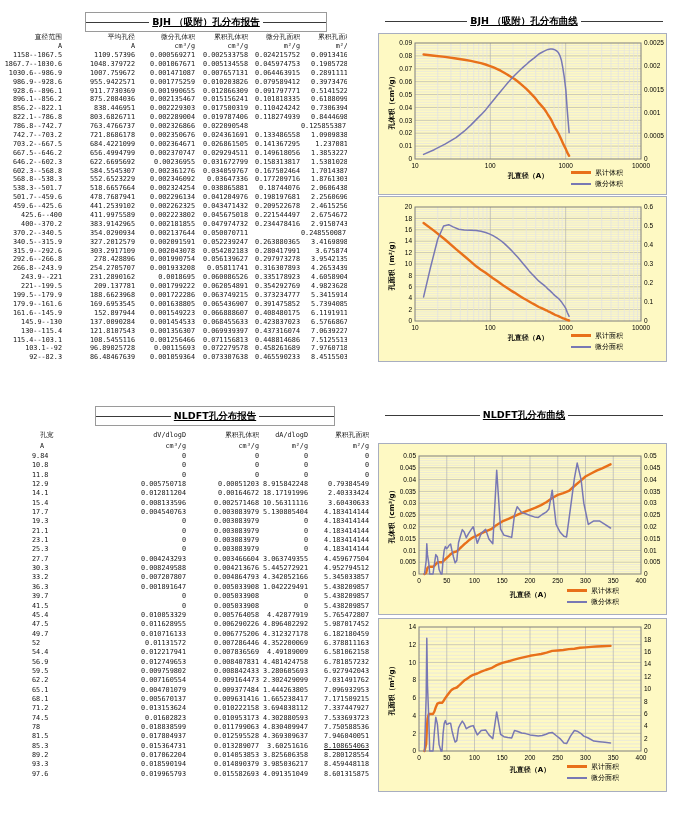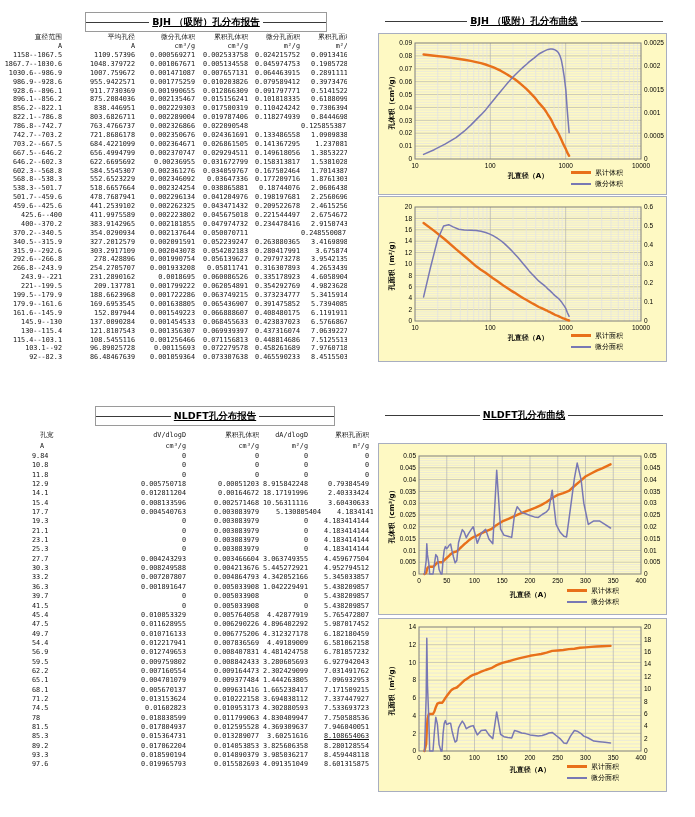--- a/index.html
+++ b/index.html
@@ -661,21 +661,21 @@
         <div class="tcell left" style="width: 60px;">15.4</div>
         <div class="tcell" style="width: 100px;">0.008133596</div>
         <div class="tcell" style="width: 73px;">0.002571468</div>
         <div class="tcell" style="width: 49px;">10.56311116</div>
         <div class="tcell" style="width: 61px;">3.60430633</div>
       </div>
       <div class="trow body">
         <div class="tcell left" style="width: 60px;">17.7</div>
         <div class="tcell" style="width: 100px;">0.004540763</div>
         <div class="tcell" style="width: 73px;">0.003083979</div>
-        <div class="tcell" style="width: 62px;">5.130805404</div>
+        <div class="tcell" style="width: 49px;">5.130805404</div>
         <div class="tcell" style="width: 61px;">4.183414144</div>
       </div>
       <div class="trow body">
         <div class="tcell left" style="width: 60px;">19.3</div>
         <div class="tcell" style="width: 100px;">0</div>
         <div class="tcell" style="width: 73px;">0.003083979</div>
         <div class="tcell" style="width: 49px;">0</div>
         <div class="tcell" style="width: 61px;">4.183414144</div>
       </div>
       <div class="trow body">
@@ -754,20 +754,27 @@
         <div class="tcell" style="width: 73px;">0.006290226</div>
         <div class="tcell" style="width: 49px;">4.896402292</div>
         <div class="tcell" style="width: 61px;">5.987017452</div>
       </div>
       <div class="trow body">
         <div class="tcell left" style="width: 60px;">49.7</div>
         <div class="tcell" style="width: 100px;">0.010716133</div>
         <div class="tcell" style="width: 73px;">0.006775206</div>
         <div class="tcell" style="width: 49px;">4.312327178</div>
         <div class="tcell" style="width: 61px;">6.182180459</div>
+      </div>
+      <div class="trow body">
+        <div class="tcell left" style="width: 60px;">52</div>
+        <div class="tcell" style="width: 100px;">0.01131572</div>
+        <div class="tcell" style="width: 73px;">0.007286446</div>
+        <div class="tcell" style="width: 49px;">4.352200069</div>
+        <div class="tcell" style="width: 61px;">6.378811163</div>
       </div>
       <div class="trow body">
         <div class="tcell left" style="width: 60px;">54.4</div>
         <div class="tcell" style="width: 100px;">0.012217941</div>
         <div class="tcell" style="width: 73px;">0.007836569</div>
         <div class="tcell" style="width: 49px;">4.49189009</div>
         <div class="tcell" style="width: 61px;">6.581062158</div>
       </div>
       <div class="trow body">
         <div class="tcell left" style="width: 60px;">56.9</div>

